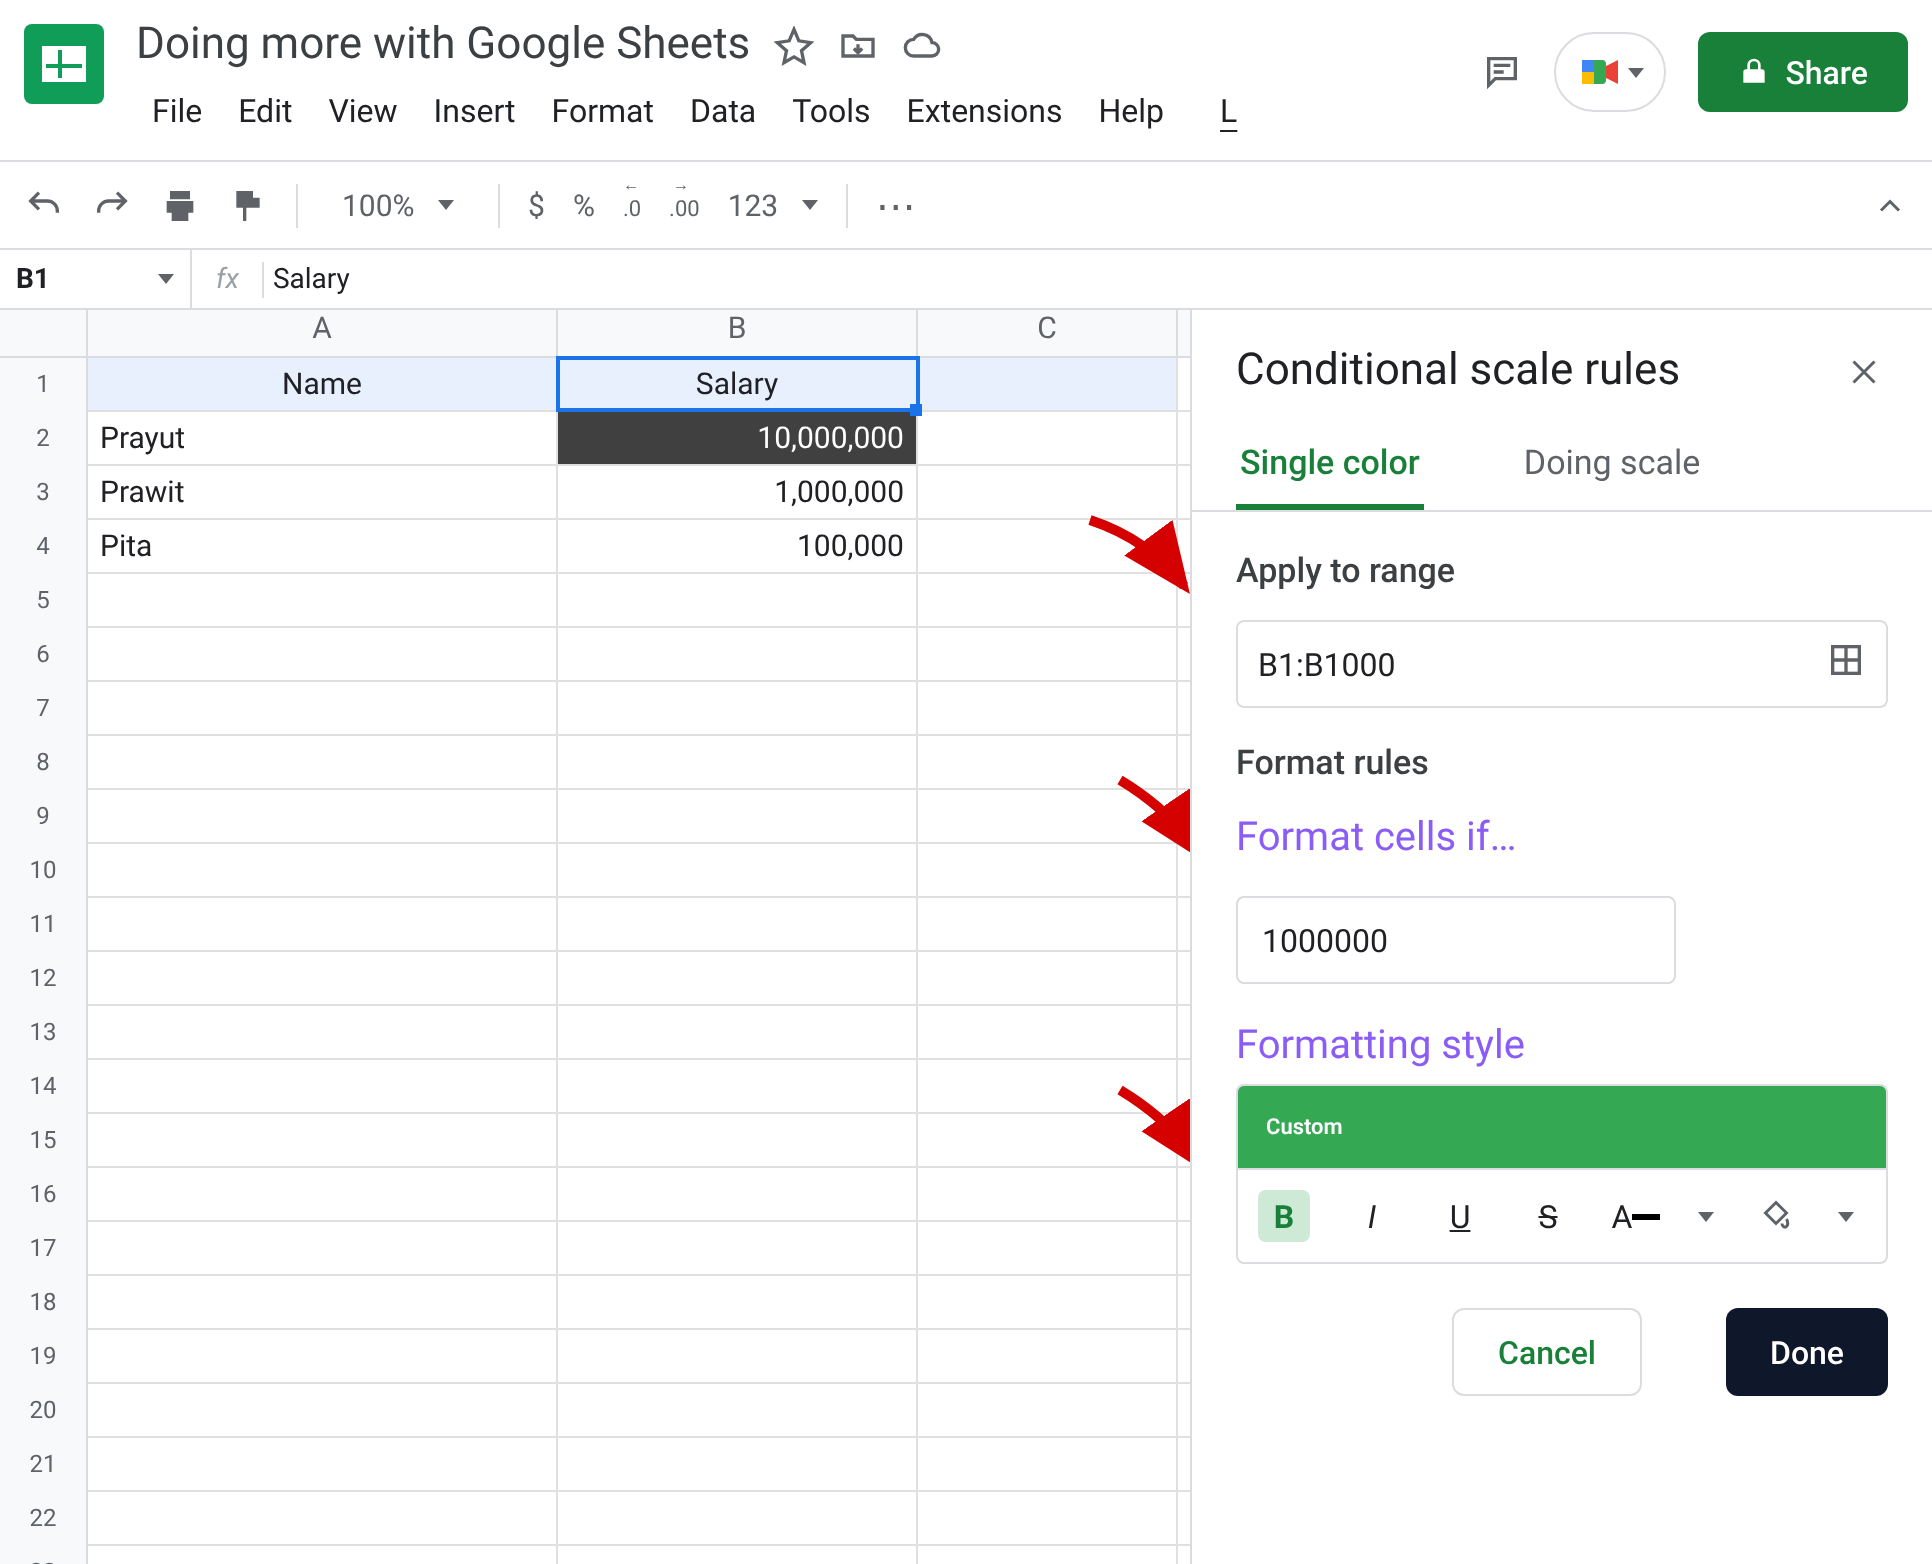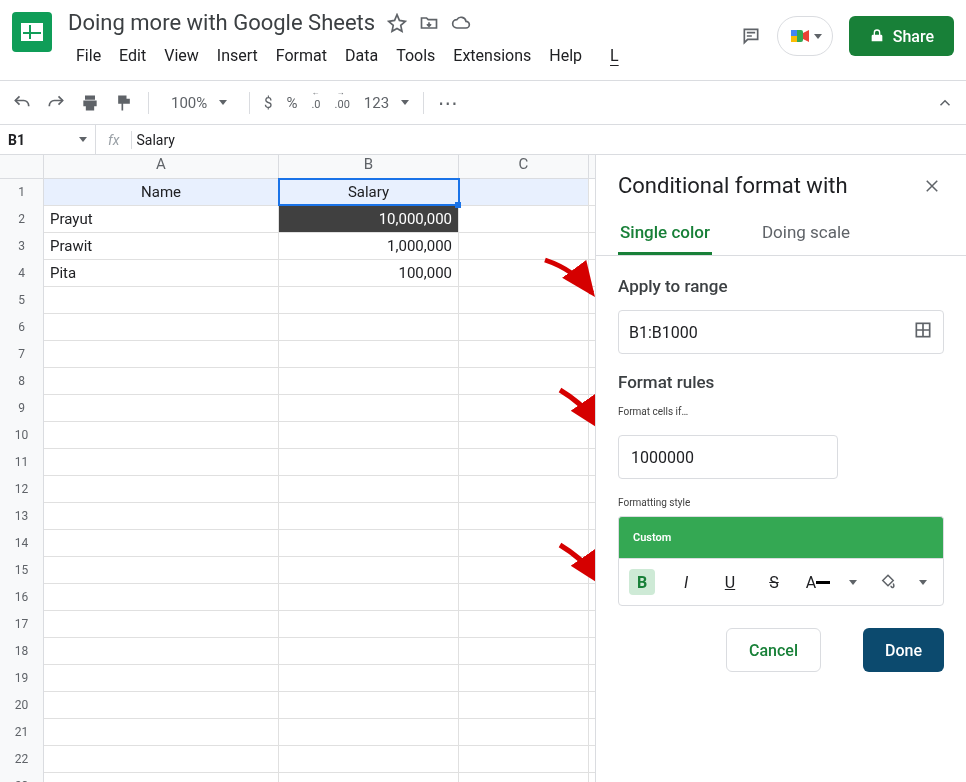--- a/index.html
+++ b/index.html
@@ -53,32 +53,32 @@
   .sel-handle { position:absolute; right:-3px; bottom:-3px; width:6px; height:6px; background:#1a73e8;}
   
   .sp-header { display:flex; align-items:center; justify-content:space-between; padding:18px 22px 6px 22px;}
   .sp-title { font-size:22px; font-weight:400;}
   .sp-close { width:24px;height:24px; cursor:pointer; color:#5f6368; display:flex;align-items:center;justify-content:center; font-size:20px;}
   .sp-tabs { display:flex; border-bottom:1px solid #dadce0; padding:8px 22px 0 22px; gap:48px; font-size:17px;}
   .sp-tab { padding:10px 2px; color:#5f6368; cursor:pointer;}
   .sp-tab.active { color:#188038; font-weight:500; border-bottom:3px solid #188038;}
   .sp-body { padding: 20px 22px; overflow:auto; flex:1; display:flex; flex-direction:column; gap:18px;}
   .sp-sec-title { font-size:17px; font-weight:500; color:#3c4043;}
-  .sp-sublabel { font-size:10px; color:#404040;}
+  .sp-sublabel { font-size:20px; color:#8b5cf6;}
   .range-box { border:1px solid #dadce0; border-radius:4px; height:44px; display:flex; align-items:center; padding:0 10px; justify-content:space-between; font-size:16px;}
   .select-like { border:1px solid #dadce0; border-radius:4px; height:44px; display:flex; align-items:center; padding:0 12px; justify-content:space-between; font-size:16px;}
   .value-input { border:1px solid #dadce0; border-radius:4px; height:44px; display:flex; align-items:center; padding:0 12px; font-size:16px; width:220px;}
   .style-preview { background:#34a853; color:#fff; font-weight:600; font-size:11px; height:42px; display:flex; align-items:center; padding:0 14px; border:1px solid #dadce0; border-bottom:none; border-radius:4px 4px 0 0;}
   .style-toolbar { border:1px solid #dadce0; border-top:1px solid #dadce0; border-radius:0 0 4px 4px; height:48px; display:flex; align-items:center; padding:0 10px; gap:18px;}
   .style-toolbar .btn { width:26px; height:26px; display:flex; align-items:center; justify-content:center; border-radius:4px; cursor:pointer;}
   .btn.bold-active { background:#ceead6; color:#188038; font-weight:700;}
   .sp-actions { display:flex; justify-content:flex-end; gap:14px; padding:4px 0 8px 0;}
   .btn-txt { height:44px; border-radius:6px; padding:0 22px; font-size:16px; font-weight:500; display:flex; align-items:center; justify-content:center; cursor:pointer;margin-left:28px;}
   .btn-cancel { border:1px solid #dadce0; color:#188038; background:#fff;}
-  .btn-done { background:#0c4a6e; color:#fff;}
+  .btn-done { background:#0f172a; color:#fff;}
   .caret-down { width:0;height:0;border-left:4px solid transparent;border-right:4px solid transparent;border-top:5px solid #5f6368; display:inline-block;}
   .meet-logo { width:24px;height:24px; position:relative;}
   
   .arrow { position:absolute; color:#d50000; pointer-events:none;}
   
   .last-menu-item { margin-left:10px; text-decoration:underline; text-underline-offset:4px;}
 </style>
 </head>
 <body>
 
@@ -363,21 +363,21 @@
     <svg class="arrow" style="left:555px; top:230px;" width="55" height="55">
         <path d="M5 5 Q 30 20 45 42" stroke="#d50000" stroke-width="5" fill="none" marker-end="url(#ah)"></path>
       </svg>
     <svg class="arrow" style="left:555px; top:385px;" width="55" height="55">
         <path d="M5 5 Q 30 20 45 42" stroke="#d50000" stroke-width="5" fill="none" marker-end="url(#ah)"></path>
       </svg>
   </div>
 
   <div class="side-panel">
     <div class="sp-header">
-      <div class="sp-title">Conditional format with</div>
+      <div class="sp-title">Conditional scale rules</div>
       <div class="sp-close">
         <svg width="18" height="18" viewBox="0 0 24 24" stroke="#5f6368" stroke-width="2">
             <path d="M5 5l14 14M19 5L5 19"></path>
           </svg>
       </div>
     </div>
     <div class="sp-tabs">
       <div class="sp-tab active">Single color</div>
       <div class="sp-tab">Doing scale</div>
     </div>

